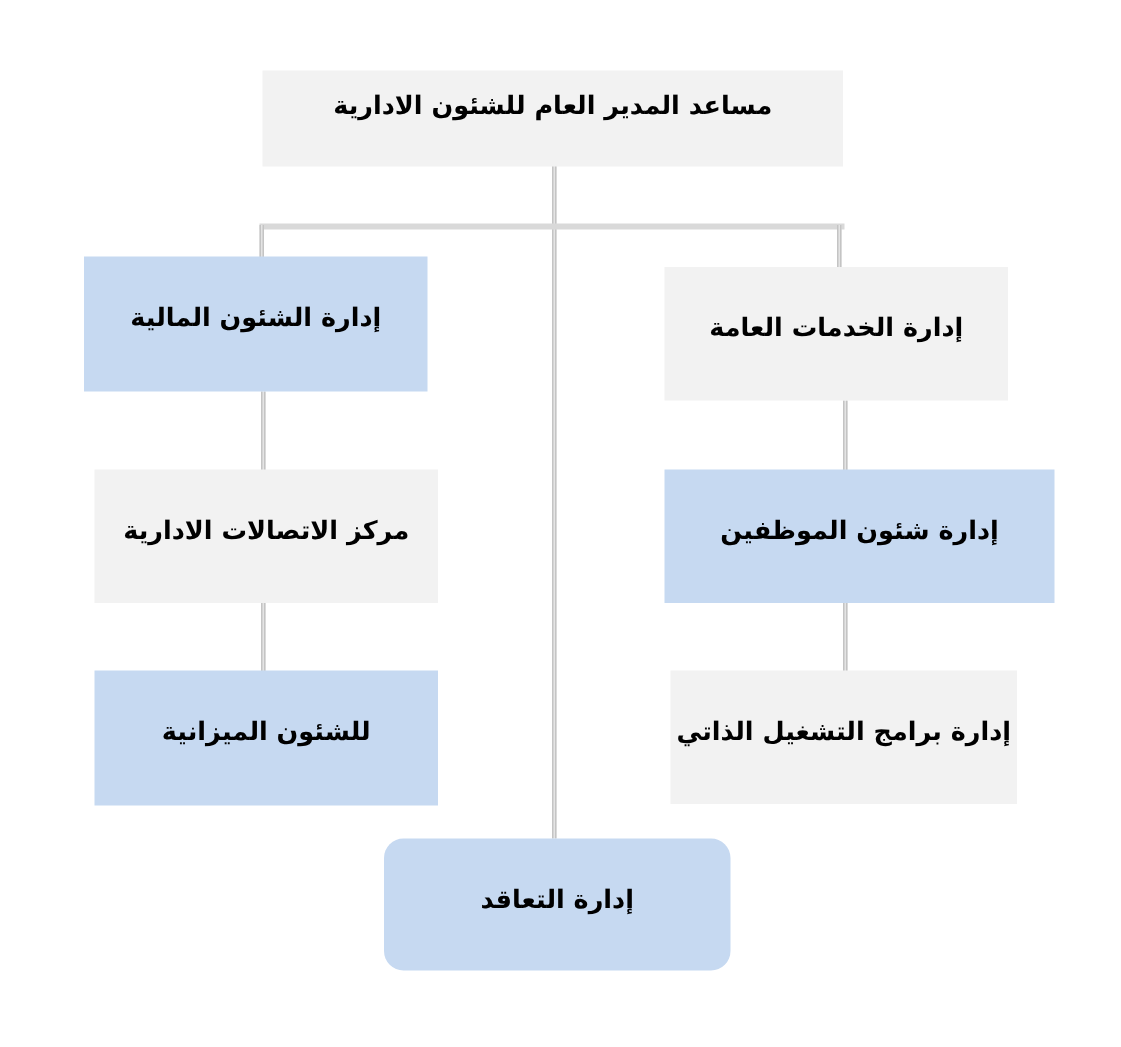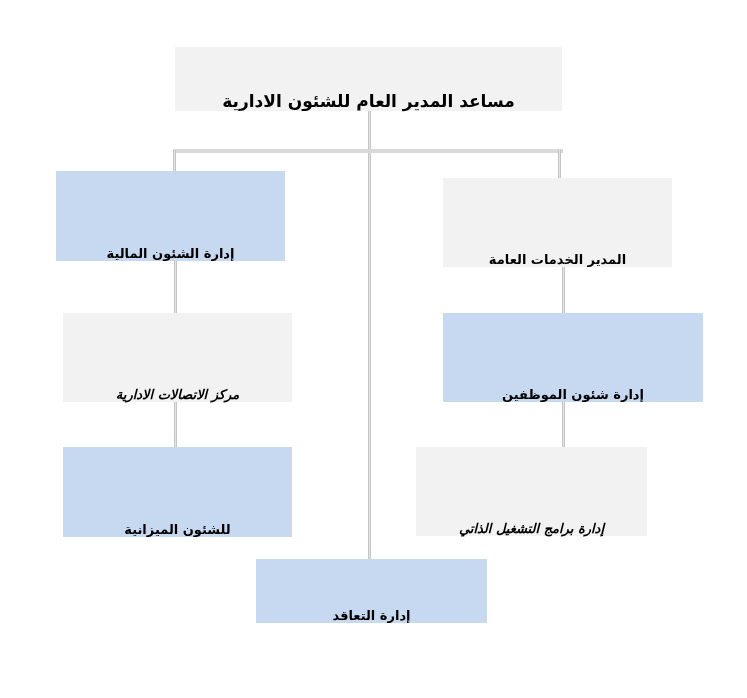--- a/index.html
+++ b/index.html
@@ -1,24 +1,24 @@
 <!DOCTYPE html>
 <html><head>
 <meta charset="utf-8">
 <style>
   html, body { margin: 0; padding: 0; background: #ffffff; }
   body { width: 747px; height: 698px; position: relative; overflow: hidden;
          font-family: "DejaVu Sans", "Liberation Sans", sans-serif; }
-  .box { position: absolute; display: flex; align-items: flex-end; justify-content: center;
+  .box { position: absolute; display: flex; align-items: flex-start; justify-content: center;
          box-sizing: border-box; direction: rtl; color: #000; font-weight: bold; }
   .box span { display: block; text-align: center; }
   .grey { background: #f2f2f2; }
   .blue { background: #c6d9f1; }
   .title span { font-size: 17px; margin-top: 14px; }
-  .node span { font-size: 13px; margin-top: 15px; }
+  .node span { font-size: 17px; margin-top: 31px; }
   .line { position: absolute; background: #d4d4d4; }
   .vline { width: 3px; border-left: 1px solid #c4c4c4; border-right: 1px solid #c4c4c4; background: #e4e4e4; box-sizing: border-box; }
   .hline { height: 4px; background: #d9d9d9; }
 </style>
 </head>
 <body>
 
 <div class="line vline" style="left:368px; top:110px; height:449px;"></div>
 <div class="line hline" style="left:173px; top:149px; width:390px;"></div>
 <div class="line vline" style="left:173px; top:150px; height:22px;"></div>
@@ -26,34 +26,34 @@
 <div class="line vline" style="left:174px; top:261px; height:53px;"></div>
 <div class="line vline" style="left:174px; top:402px; height:46px;"></div>
 <div class="line vline" style="left:562px; top:267px; height:47px;"></div>
 <div class="line vline" style="left:562px; top:402px; height:46px;"></div>
 
 <div class="box grey title" style="left:175px; top:47px; width:387px; height:64px;">
   <span>مساعد المدير العام للشئون الادارية</span>
 </div>
 
 <div class="box grey node" style="left:443px; top:178px; width:229px; height:89px;">
-  <span>المدير الخدمات العامة</span>
+  <span>إدارة الخدمات العامة</span>
 </div>
 <div class="box blue node" style="left:443px; top:313px; width:260px; height:89px;">
   <span>إدارة شئون الموظفين</span>
 </div>
-<div class="box grey node" style="left:416px; top:447px; width:231px; height:89px;font-style:italic;">
+<div class="box grey node" style="left:447px; top:447px; width:231px; height:89px;">
   <span>إدارة برامج التشغيل الذاتي</span>
 </div>
 
 <div class="box blue node" style="left:56px; top:171px; width:229px; height:90px;">
   <span>إدارة الشئون المالية</span>
 </div>
-<div class="box grey node" style="left:63px; top:313px; width:229px; height:89px;font-style:italic;">
+<div class="box grey node" style="left:63px; top:313px; width:229px; height:89px;">
   <span>مركز الاتصالات الادارية</span>
 </div>
 <div class="box blue node" style="left:63px; top:447px; width:229px; height:90px;">
   <span>للشئون الميزانية</span>
 </div>
 
-<div class="box blue node" style="left:256px; top:559px; width:231px; height:64px;">
+<div class="box blue node" style="left:256px; top:559px; width:231px; height:88px;border-radius:13px;">
   <span>إدارة التعاقد</span>
 </div>
 
 </body></html>

